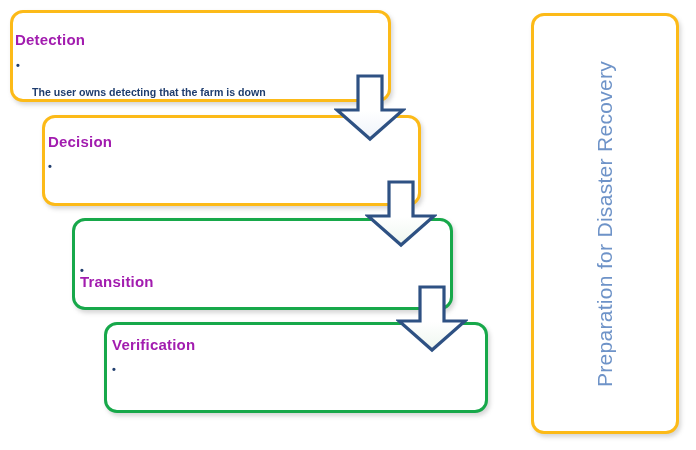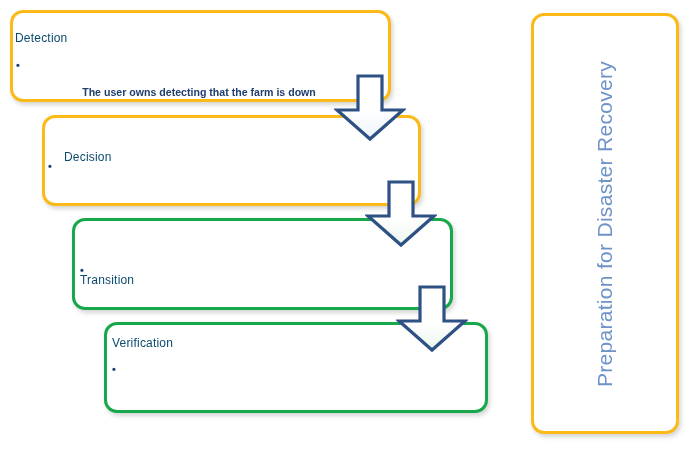--- a/index.html
+++ b/index.html
@@ -19,41 +19,41 @@
     border-width:3px;
     border-radius:13px;
     box-sizing:border-box;
     box-shadow:2px 3px 4px rgba(120,120,120,0.30);
   }
   .step-box.orange{border-color:#FCBA18;}
   .step-box.green{border-color:#17A84A;}
 
   .step-title{
     position:absolute;
-    color:#0c4a6e;
-    font-size:12px;
-    font-weight:400;
+    color:#a21caf;
+    font-size:15px;
+    font-weight:700;
     letter-spacing:0.2px;
     white-space:nowrap;
   }
   .step-body{
     position:absolute;
     color:#1F3D6E;
     font-size:10.6px;
     line-height:13.4px;
     font-weight:600;
     white-space:pre-line;
   }
   .step-body .bullet{
     position:absolute;
     left:0;top:0;
     font-size:11px;
     line-height:13.4px;
   }
-  .step-body .btext{display:block;margin-left:16px;text-align:center;}
+  .step-body .btext{display:block;margin-left:16px;}
 
   
   .arrow{position:absolute;}
   .arrow svg{display:block;}
 
   
   #side-panel{
     position:absolute;
     left:531px;top:13px;
     width:148px;height:421px;
@@ -83,21 +83,21 @@
   <div class="step-box orange" style="left:10px;top:10px;width:381px;height:92px;">
   </div>
   <div class="step-title" style="left:15px;top:31px;">Detection</div>
   <div class="step-body" style="left:16px;top:59px;width:350px;">
     <span class="bullet">•</span>
     <span class="btext">The user owns detecting that the farm is down</span>
   </div>
 
   <div class="step-box orange" style="left:42px;top:115px;width:379px;height:91px;">
   </div>
-  <div class="step-title" style="left:64px;top:133px;margin-top:17px;">Decision</div>
+  <div class="step-title" style="left:48px;top:133px;">Decision</div>
   <div class="step-body" style="left:48px;top:160px;width:350px;">
     <span class="bullet">•</span>
   </div>
 
   <div class="step-box green" style="left:72px;top:218px;width:381px;height:92px;">
   </div>
   <div class="step-title" style="left:80px;top:237px;margin-top:36px;">Transition</div>
   <div class="step-body" style="left:80px;top:264px;width:355px;">
     <span class="bullet">•</span>
   </div>

